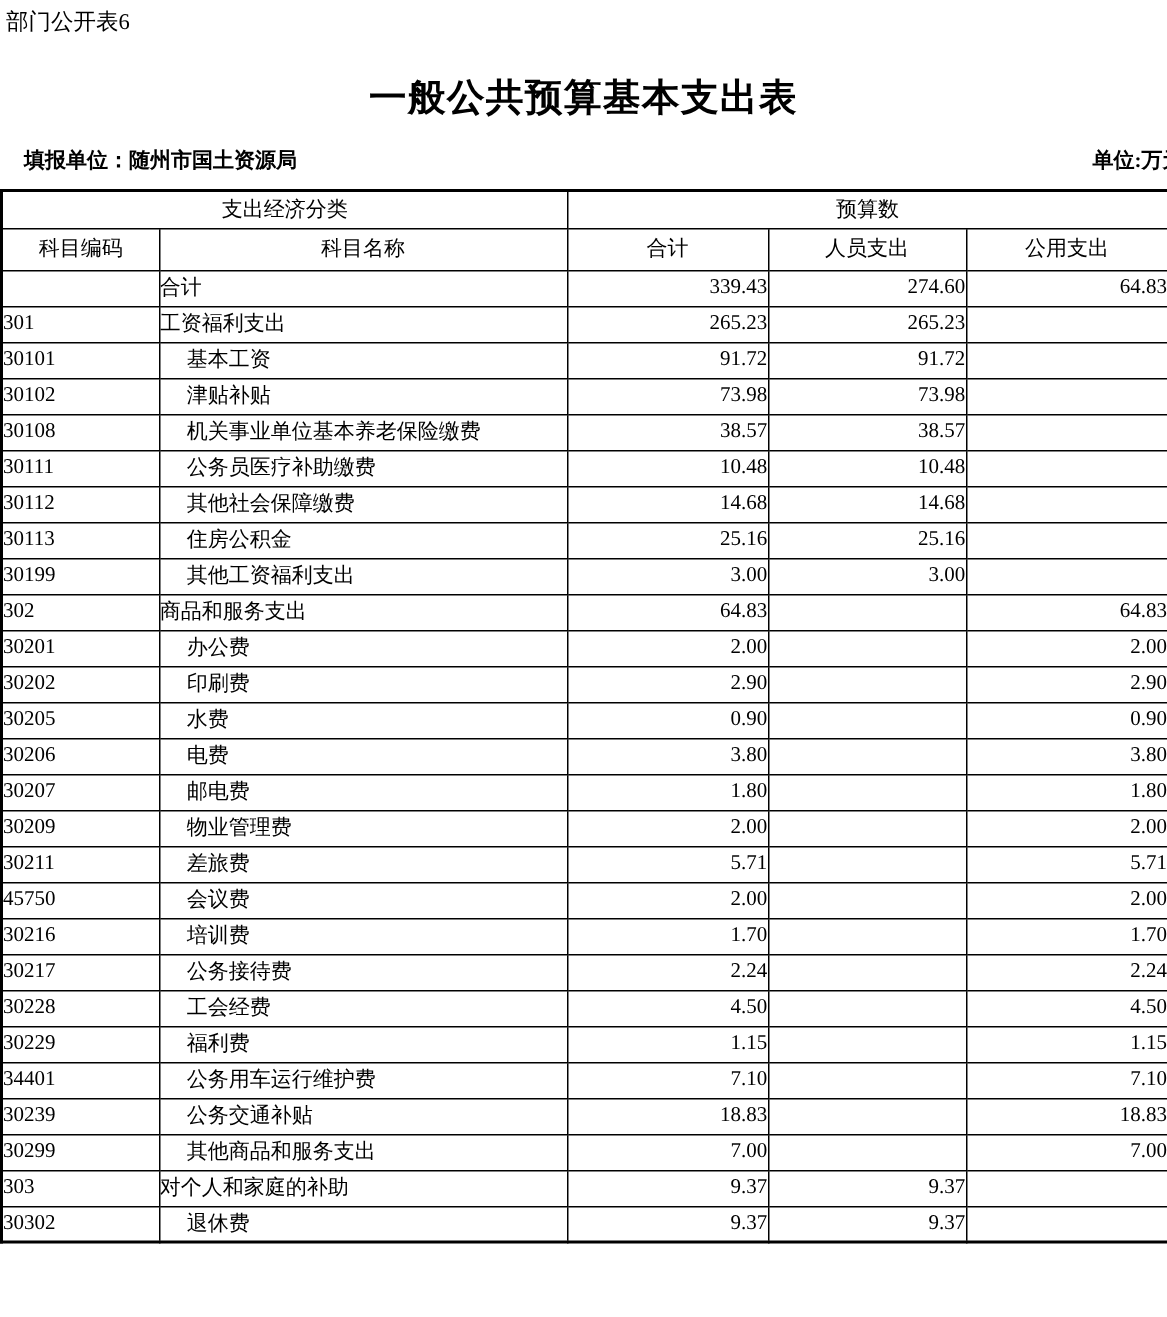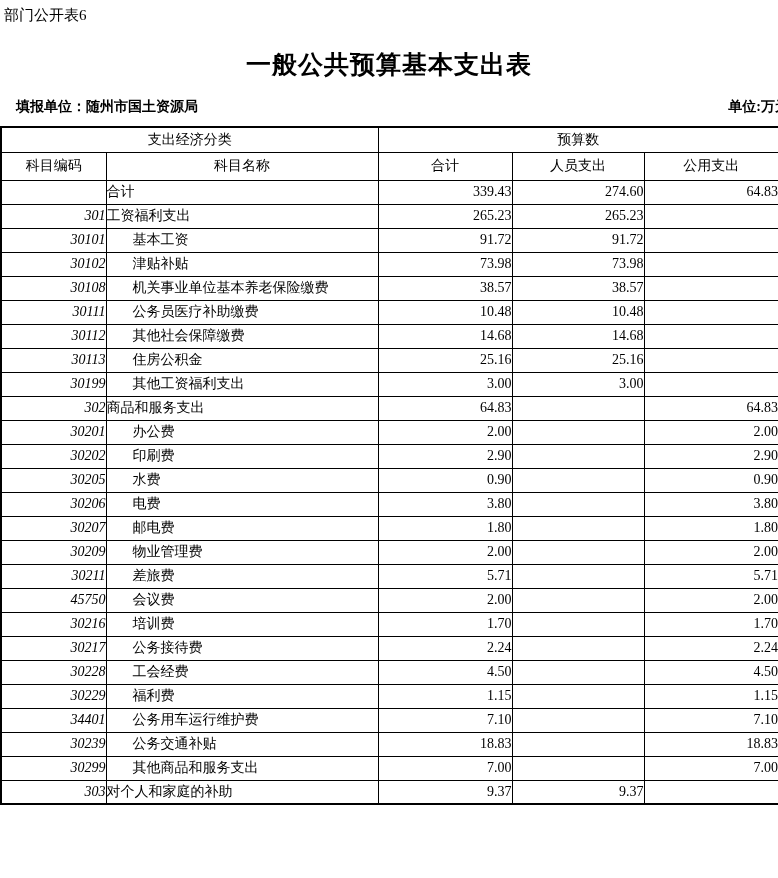--- a/index.html
+++ b/index.html
@@ -64,23 +64,23 @@
     font-size: 14px;
     font-weight: normal;
     padding: 0;
     overflow: hidden;
     white-space: nowrap;
     box-sizing: border-box;
   }
   tr.hdr-group th { height: 25px; text-align: center; }
   tr.hdr-cols  th { height: 28px; text-align: center; }
   tr.data-row td  { height: 24px; }
-  td.td-code { text-align: right;  padding-left: 5px; font-style: italic; }
+  td.td-code { text-align: left;  padding-left: 5px; }
   td.td-name { text-align: left;  padding-left: 3px; }
-  td.td-name.indent { padding-left: 26px; }
+  td.td-name.indent { padding-left: 18px; }
   td.td-num  { text-align: right; padding-right: 5px; }
 </style>
 </head>
 <body>
 
 <div class="page">
 
   <div class="corner-label">部门公开表6</div>
 
   <div class="doc-title">一般公共预算基本支出表</div>
@@ -287,16 +287,23 @@
           <td class="td-num"></td>
           <td class="td-num">7.00</td>
         </tr>
         <tr class="data-row">
           <td class="td-code">303</td>
           <td class="td-name">对个人和家庭的补助</td>
           <td class="td-num">9.37</td>
           <td class="td-num">9.37</td>
           <td class="td-num"></td>
         </tr>
+        <tr class="data-row">
+          <td class="td-code">30302</td>
+          <td class="td-name indent">退休费</td>
+          <td class="td-num">9.37</td>
+          <td class="td-num">9.37</td>
+          <td class="td-num"></td>
+        </tr>
       </tbody>
   </table>
 
 </div>
 
 </body></html>

